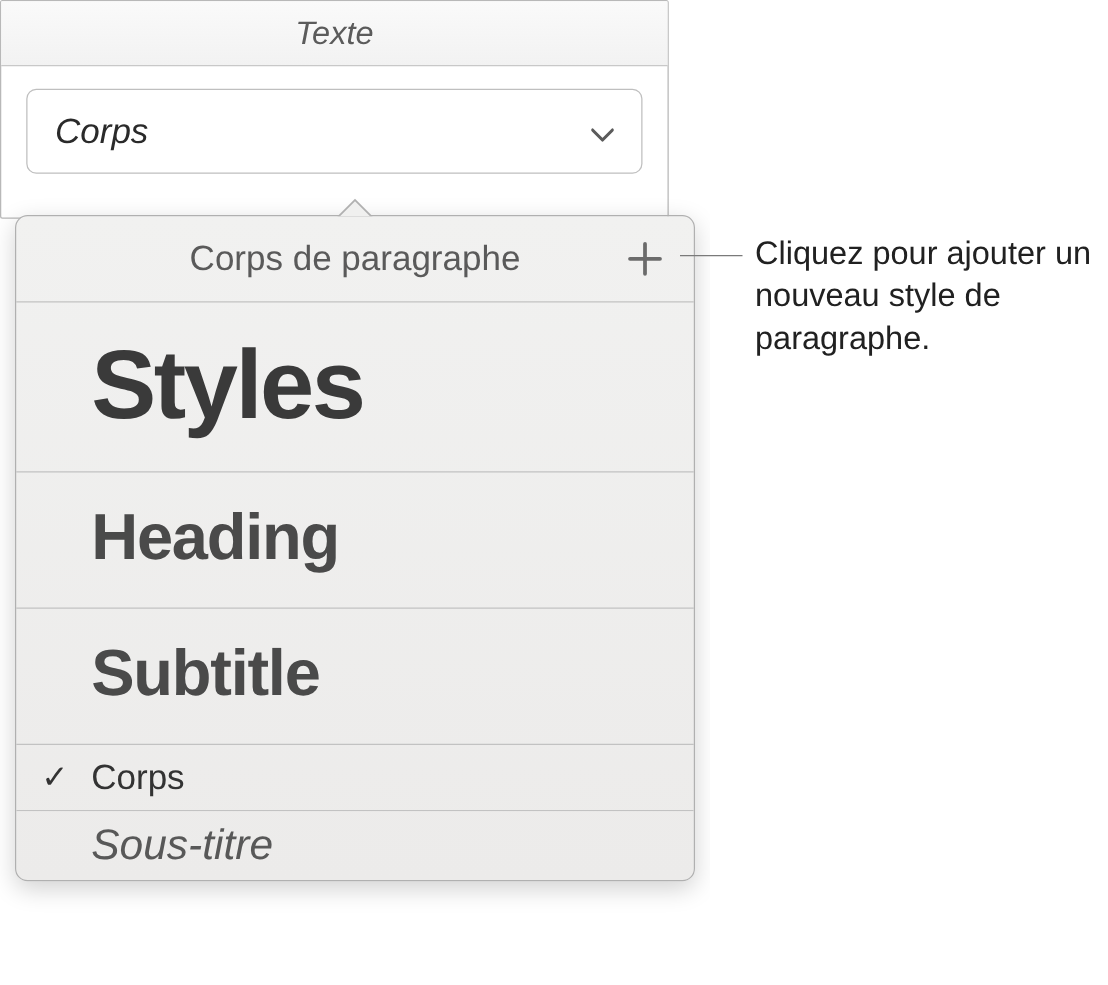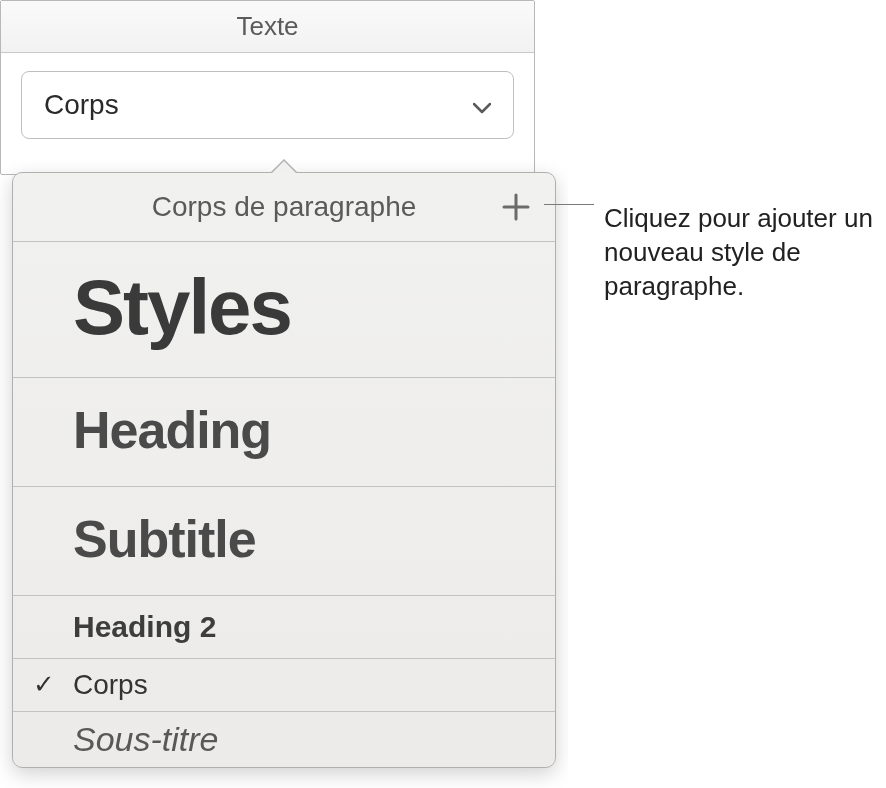--- a/index.html
+++ b/index.html
@@ -15,20 +15,21 @@
       height: 788px;
       position: relative;
     }
     
     .panel {
       width: 535px;
       border: 1px solid #b8b8b8;
       border-radius: 2px;
       overflow: visible;
       position: relative;
+      font-style: italic;
     }
     
     .panel-header {
       text-align: center;
       padding: 10px 0;
       font-size: 26px;
       color: #5b5b5b;
       border-bottom: 1px solid #c8c8c8;
       background: linear-gradient(to bottom, #fafafa, #f2f2f2);
     }
@@ -198,21 +199,20 @@
     }
     
     .callout {
       position: absolute;
       left: 604px;
       top: 186px;
       font-size: 26px;
       color: #212121;
       line-height: 1.3;
       width: 282px;
-      margin-top: 16px;
     }
     
     .callout-line {
       position: absolute;
       left: 544px;
       top: 204px;
       width: 50px;
       height: 1px;
       background: #7a7a7a;
     }
@@ -259,23 +259,20 @@
     <ul class="styles-list">
       <li class="style-item style-titre">
         <span>Styles</span>
       </li>
       <li class="style-item style-heading">
         <span>Heading</span>
       </li>
       <li class="style-item style-subtitle">
         <span>Subtitle</span>
       </li>
-      <li class="style-item style-heading2">
-        <span>Heading 2</span>
-      </li>
       <li class="style-item style-corps">
         <span class="check-mark">✓</span>
         <span>Corps</span>
       </li>
       <li class="style-item style-soustitre">
         <span>Sous-titre</span>
       </li>
     </ul>
   </div>
 </div>

